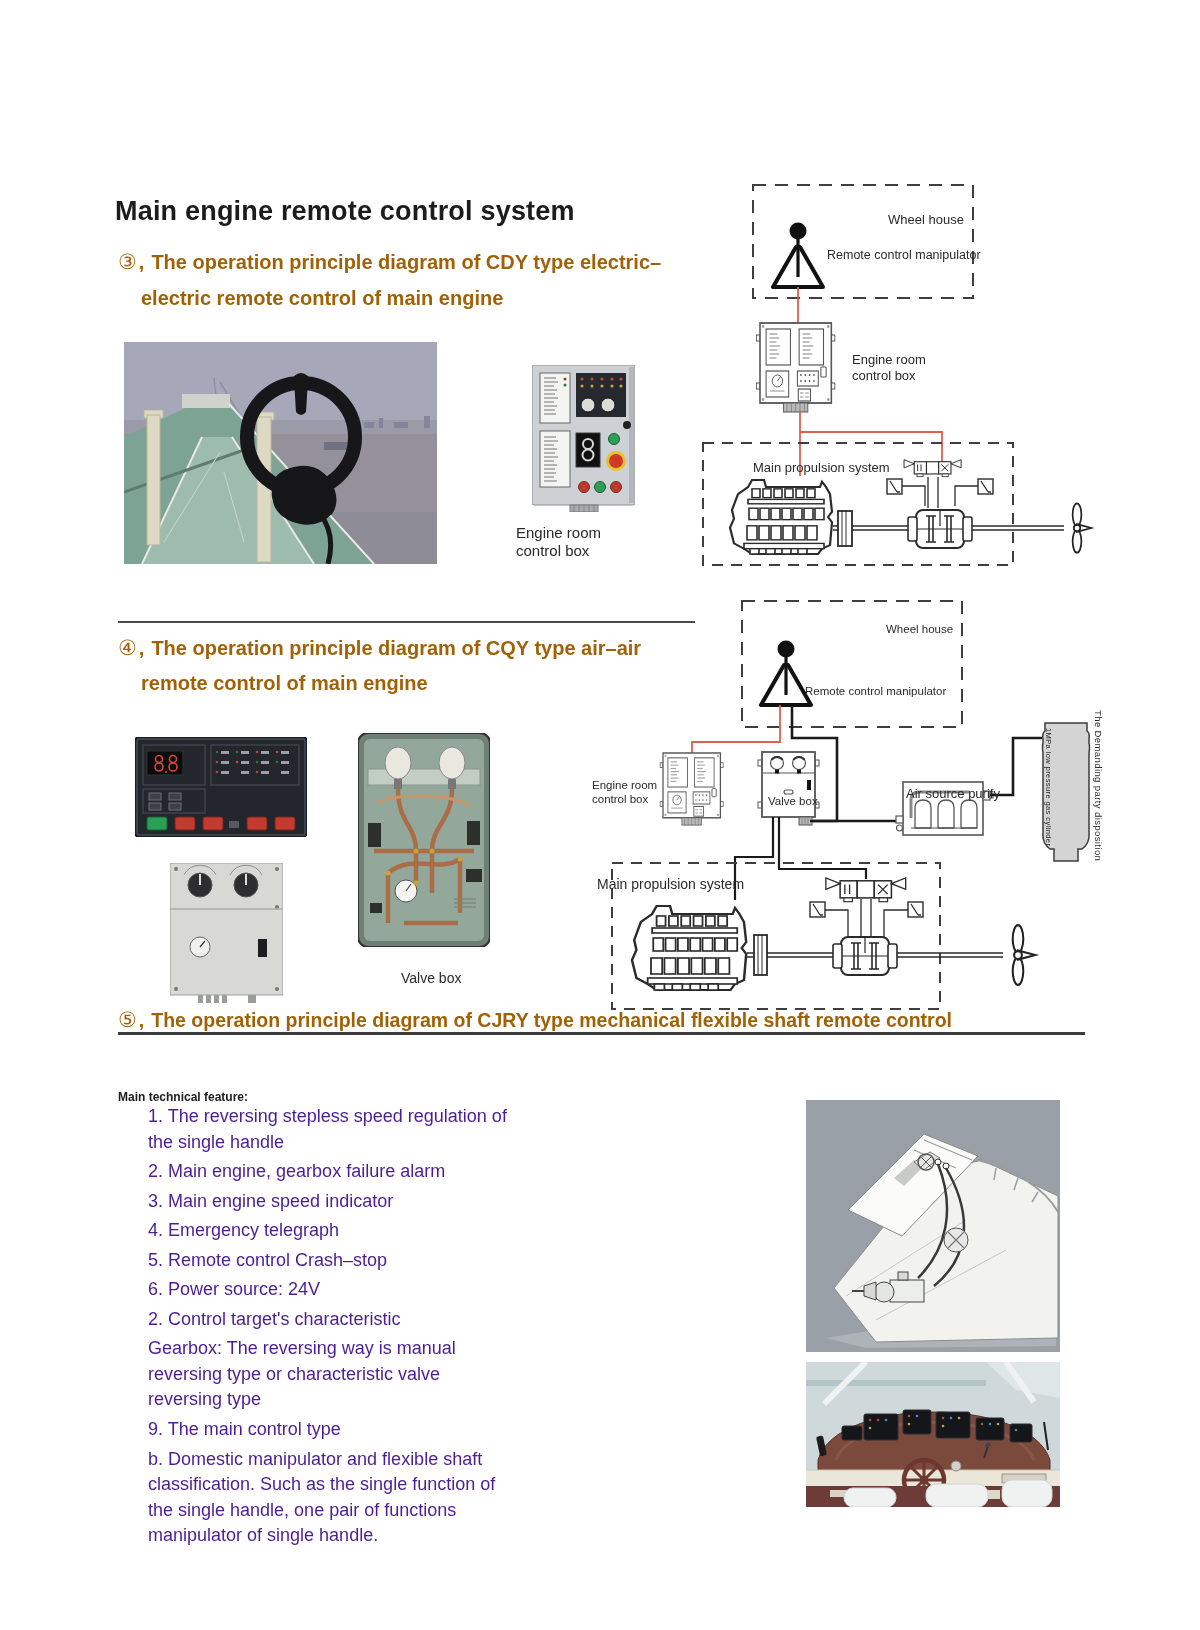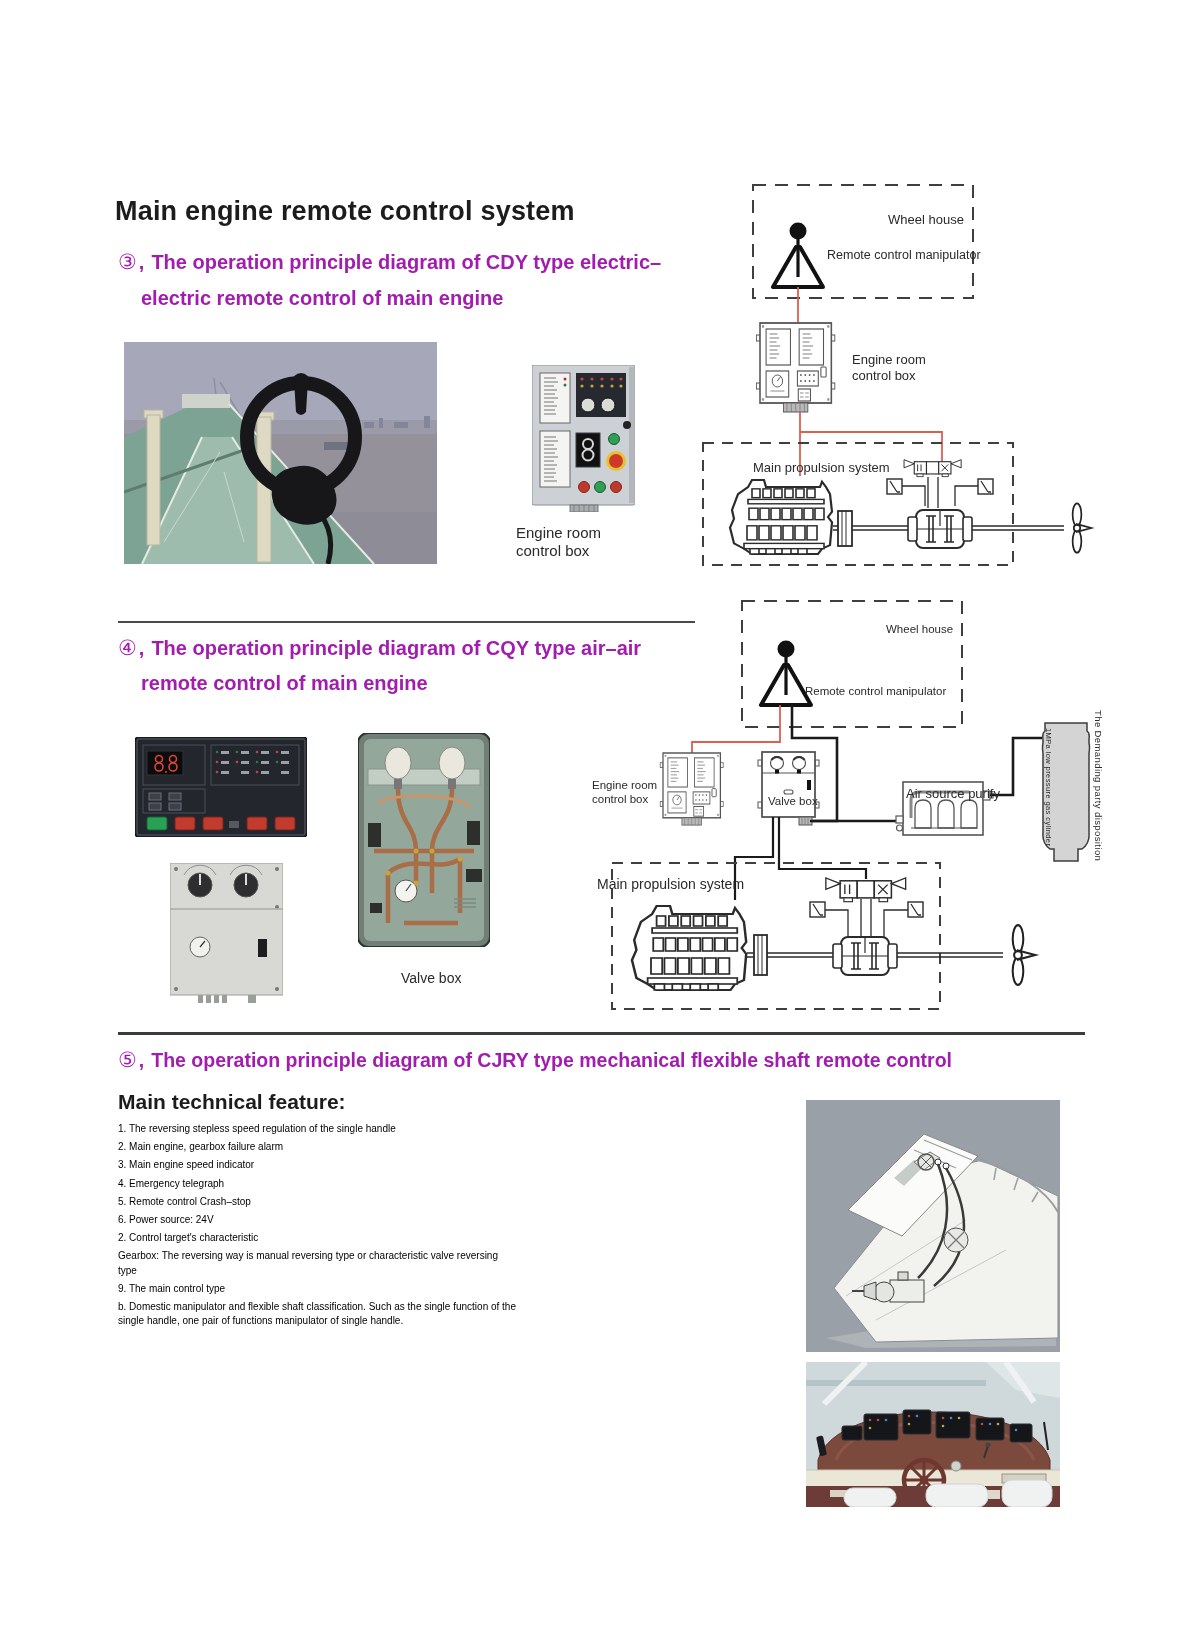--- a/index.html
+++ b/index.html
@@ -1,28 +1,28 @@
 <!DOCTYPE html>
 <html><head>
 <meta charset="utf-8">
 <style>
   html,body{margin:0;padding:0;background:#fff;}
   body{width:1200px;height:1630px;position:relative;overflow:hidden;
        font-family:"Liberation Sans",sans-serif;color:#1c1c1c;}
   .abs{position:absolute;}
   .lbl{position:absolute;color:#2a2a2a;line-height:1.22;}
   .page-title{left:115px;top:196px;font-size:27px;font-weight:bold;letter-spacing:.2px;}
-  .sec-head{position:absolute;font-weight:bold;font-size:20px;color:#a21caf;}
+  .sec-head{position:absolute;font-weight:bold;font-size:20px;color:#a16207;}
   .circ{font-weight:normal;font-size:21px;margin-right:1px;}
   .hsep{margin:0 7px 0 1px;}
   .divider{position:absolute;background:#4a4a4a;}
   .vtext{writing-mode:vertical-rl;text-orientation:mixed;letter-spacing:.4px;}
   .features{position:absolute;left:118px;top:1090px;width:400px;}
-  .features-title{font-size:21px;font-weight:bold;margin-bottom:8px;}
-  .feat{font-size:10px;line-height:1.42;margin-bottom:4px;color:#000000;}
+  .features-title{font-size:12px;font-weight:bold;margin-bottom:0;}
+  .feat{font-size:18px;line-height:1.42;margin-bottom:4px;color:#4c1d95;margin-left:30px;}
   svg{display:block;}
 </style>
 </head>
 <body>
 
 <svg width="0" height="0" style="position:absolute" aria-hidden="true">
   <defs>
     <g id="engine" fill="#fff" stroke="#2b2b2b">
       <path stroke-width="2.2" d="M10,42 L16,24 L26,16 L30,8 L42,8 L44,16 L98,16 L100,10 L104,16 L108,24 L110,44 L106,50 L110,56 L108,82 L100,86 L96,92 L30,92 L22,86 L12,80 L8,62 L12,52 Z"></path>
       <g stroke-width="1.6">
@@ -428,21 +428,21 @@
 <div class="lbl" style="left:886px;top:622px;font-size:11.5px">Wheel house</div>
 <div class="lbl" style="left:805px;top:684px;font-size:11.5px">Remote control manipulator</div>
 <div class="lbl" style="left:592px;top:778px;width:88px;font-size:11.5px">Engine room control box</div>
 <div class="lbl" style="left:768px;top:794px;font-size:11.5px">Valve box</div>
 <div class="lbl" style="left:906px;top:786px;font-size:13px">Air source purify</div>
 <div class="lbl" style="left:597px;top:876px;font-size:14px">Main propulsion system</div>
 <div class="lbl vtext" style="left:1044px;top:728px;height:130px;font-size:7.5px">1MPa low pressure gas cylinder</div>
 <div class="lbl vtext" style="left:1092px;top:710px;height:152px;font-size:9.5px">The Demanding party disposition</div>
 
 <div class="divider" style="left:118px;top:1032px;width:967px;height:3px;background:#3c3c3c"></div>
-<div class="sec-head" style="left:118px;top:1048px;font-size:19.5px">
+<div class="sec-head" style="left:118px;top:1008px;font-size:19.5px">
   <span class="circ">⑤</span><span class="hsep">,</span><span>The operation principle diagram of CJRY type mechanical flexible shaft remote control</span>
 </div>
 
 <div class="features">
   <div class="features-title">Main technical feature:</div>
   <div class="feat">1. The reversing stepless speed regulation of the single handle</div>
   <div class="feat">2. Main engine, gearbox failure alarm</div>
   <div class="feat">3. Main engine speed indicator</div>
   <div class="feat">4. Emergency telegraph</div>
   <div class="feat">5. Remote control Crash–stop</div>

